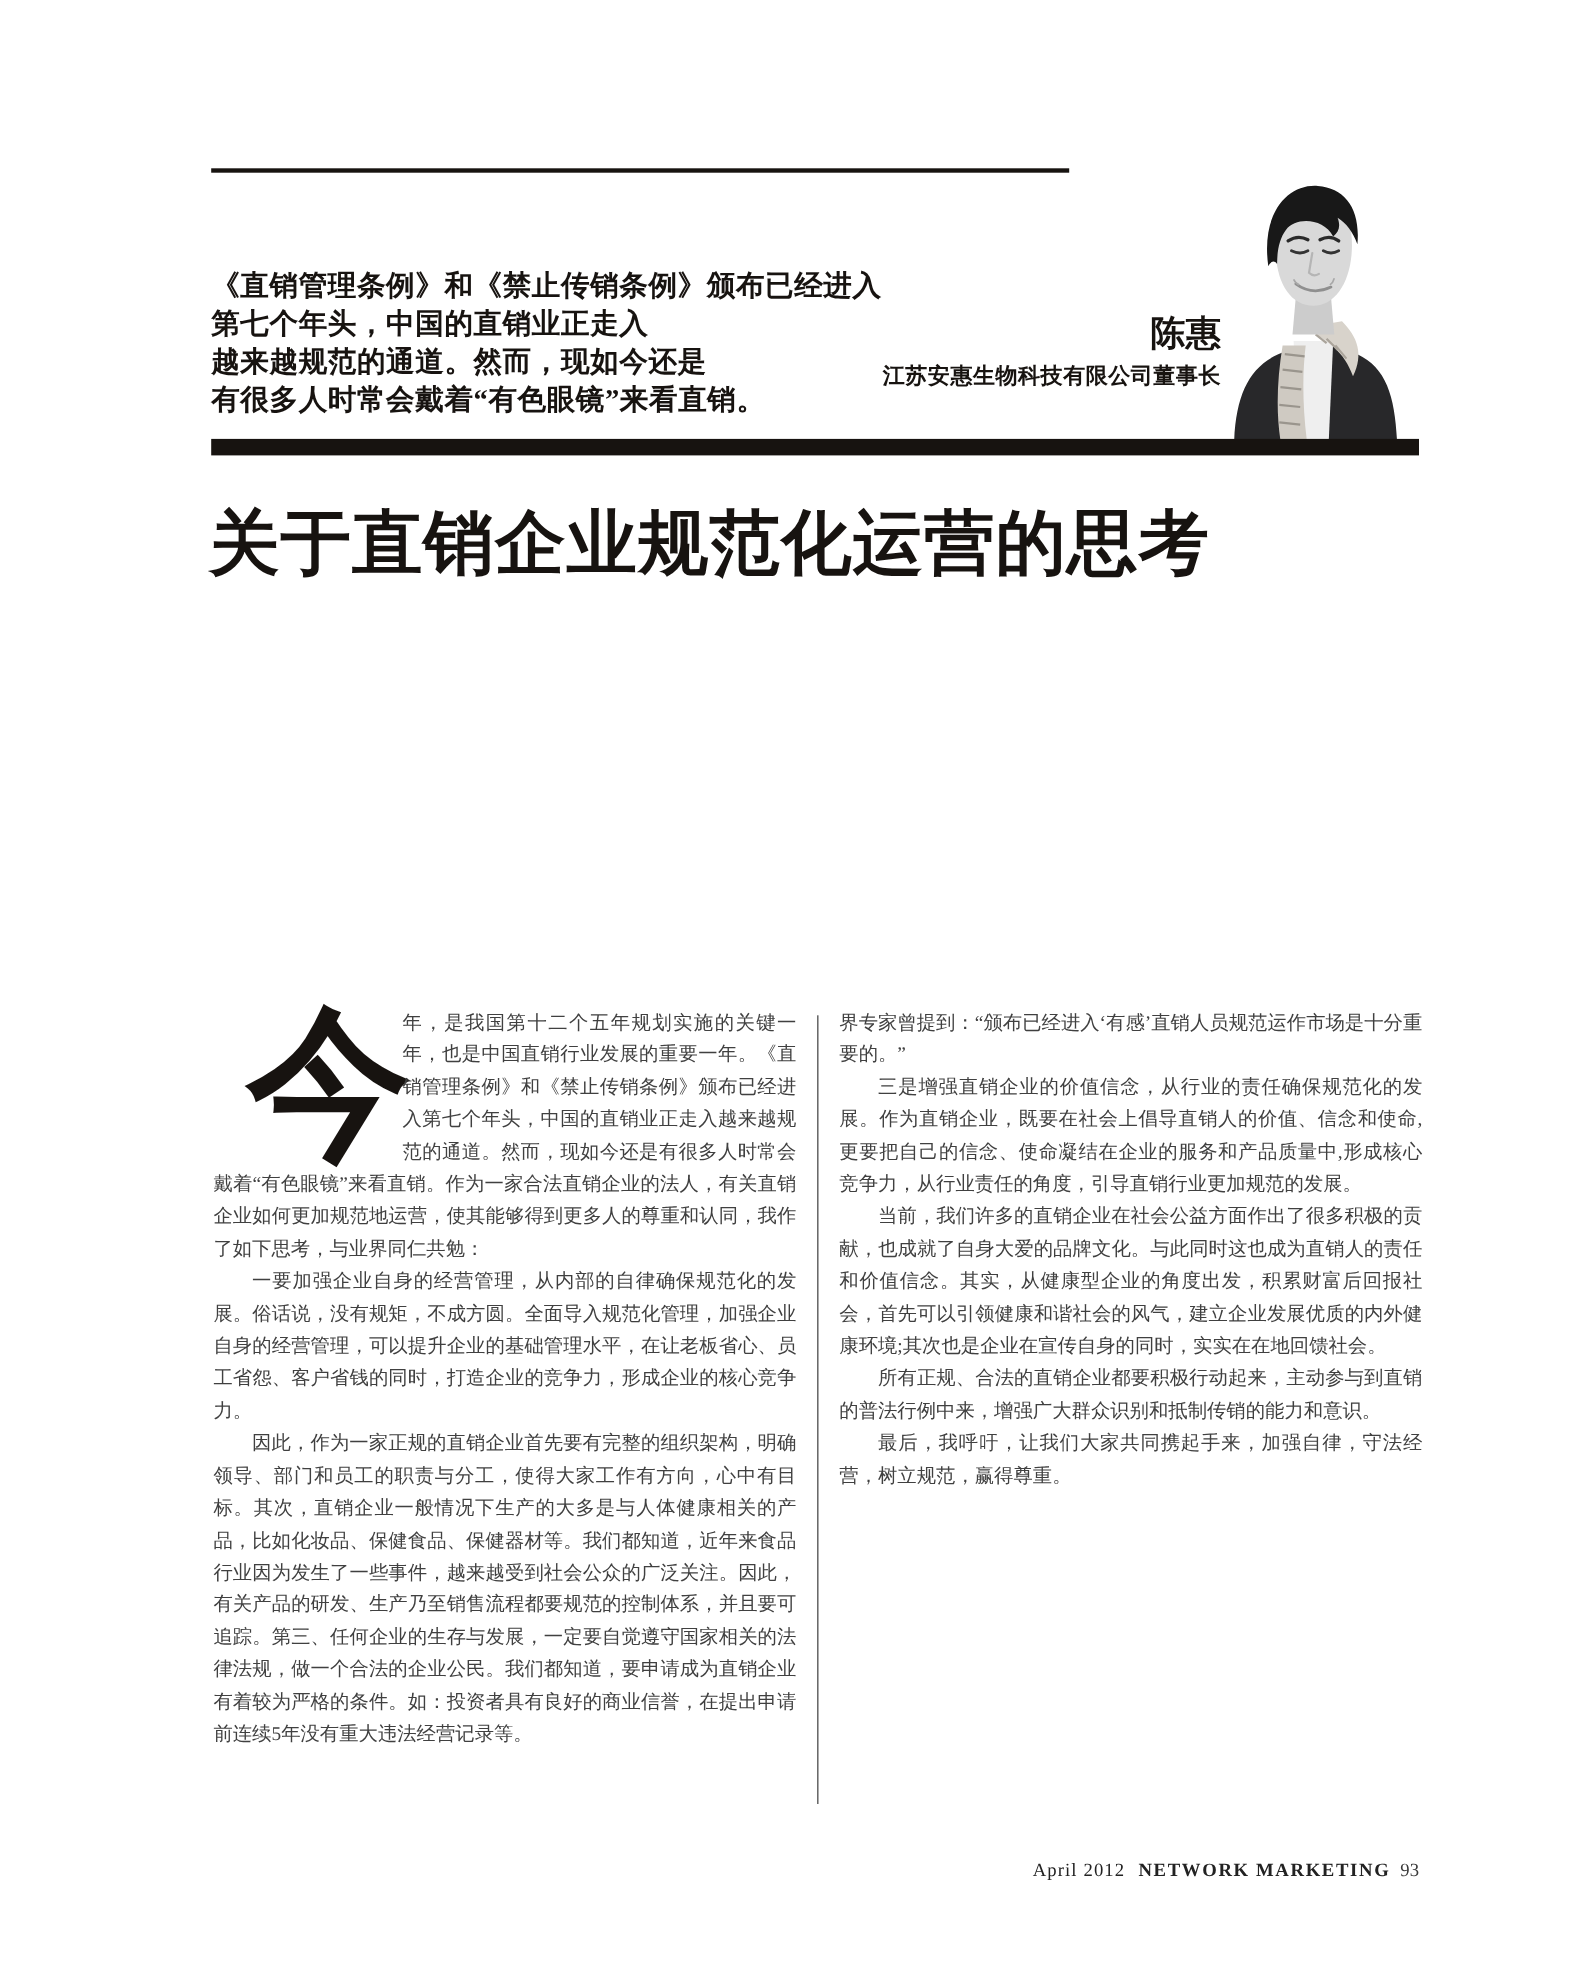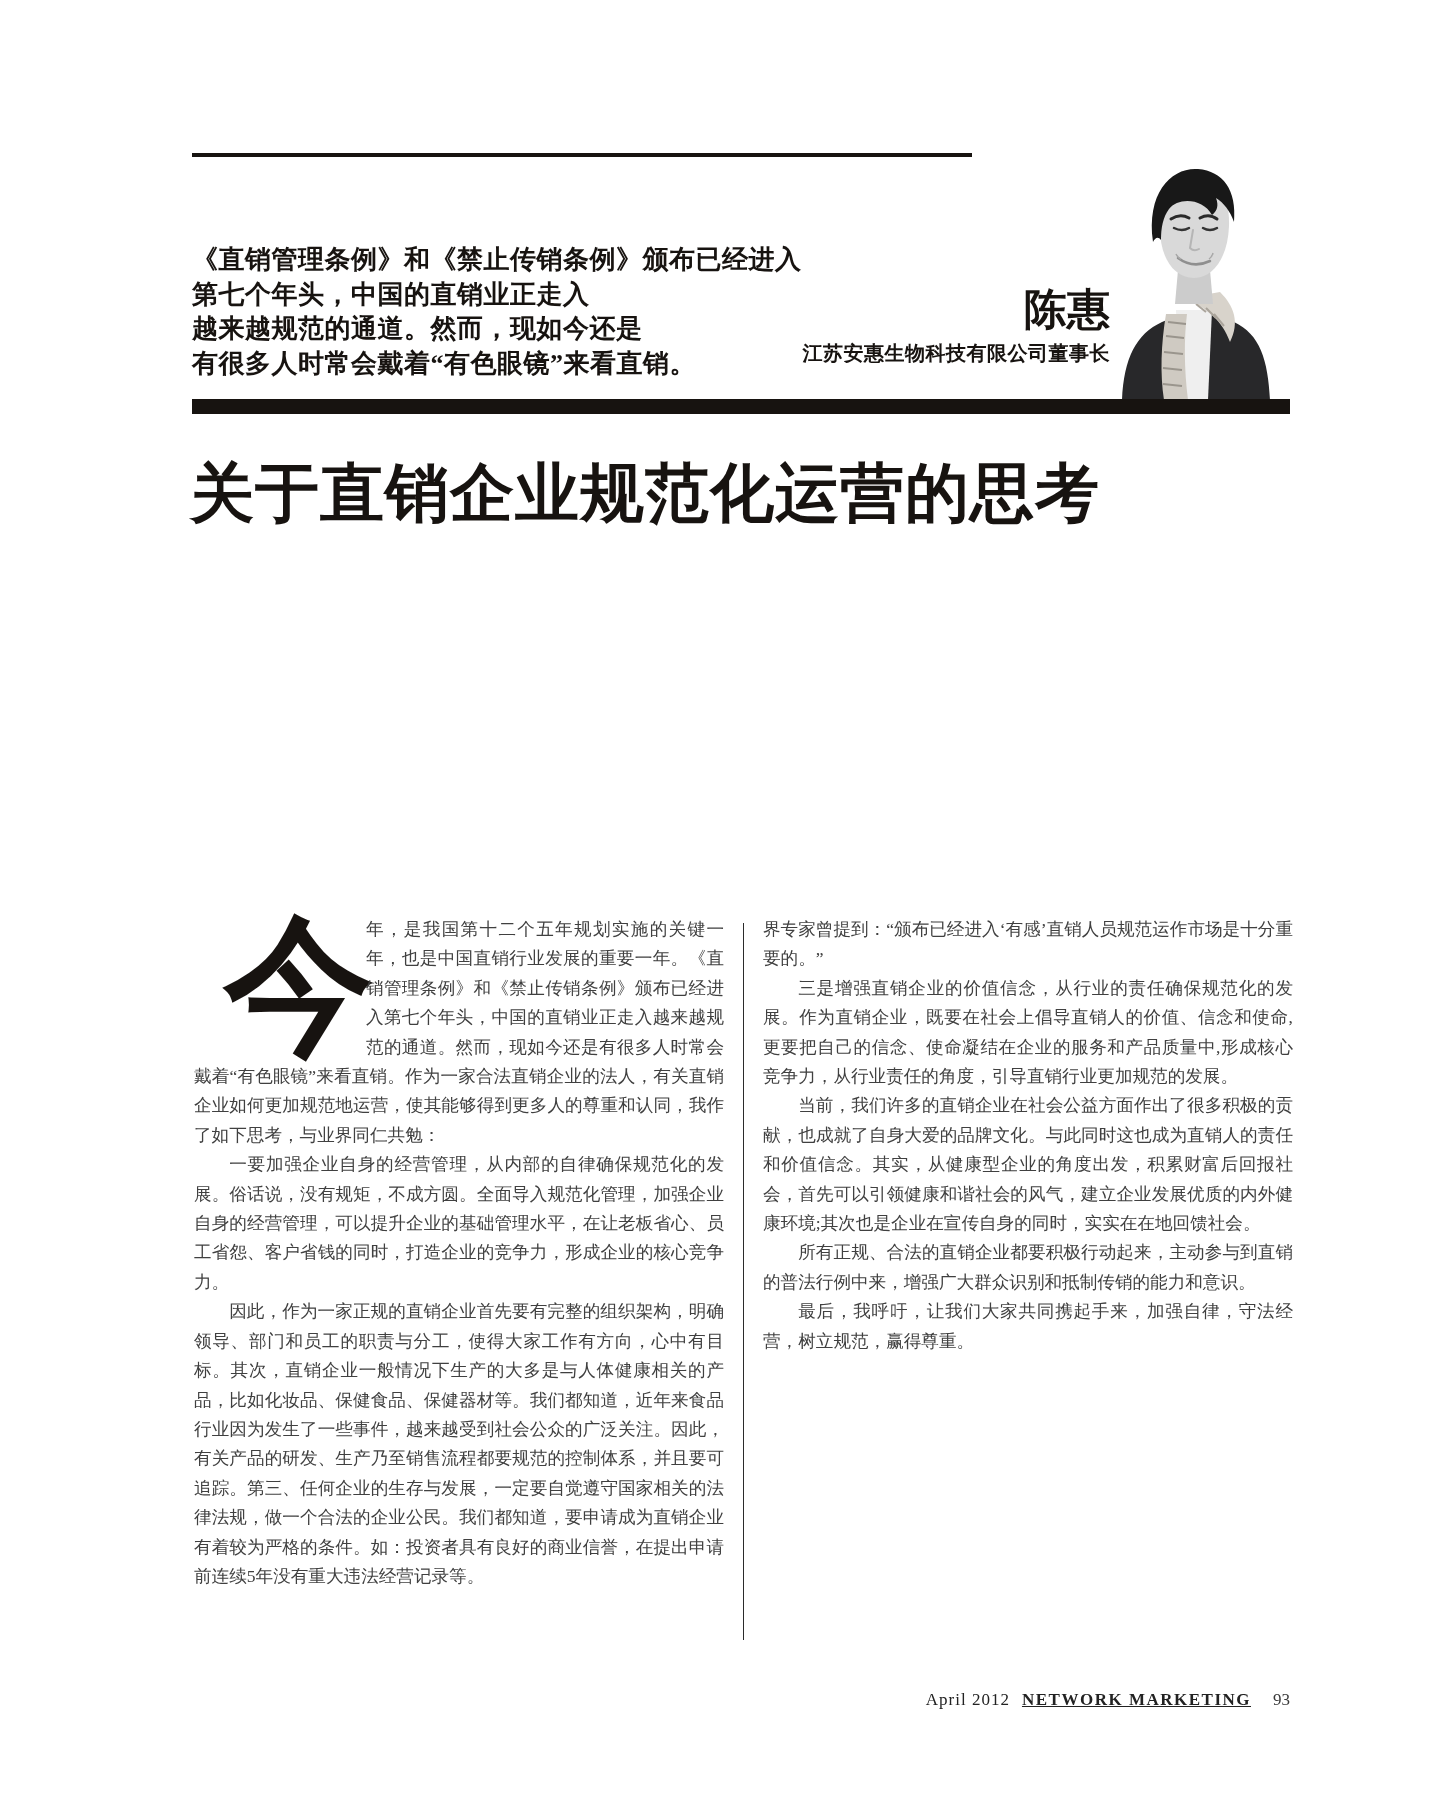--- a/index.html
+++ b/index.html
@@ -20,21 +20,21 @@
   .headline {
     position:absolute; left:192px; top:207px;
     font-weight:bold; font-size:26px; line-height:34.5px;
     color:#171310; letter-spacing:0.5px; white-space:nowrap;margin-top:36px;
   }
 
   .author-block {
     position:absolute; left:700px; top:286px; width:410px;
     text-align:right; color:#171310;
   }
-  .author-name { font-size:43px; font-weight:bold; line-height:1.1; }
+  .author-name { font-size:32px; font-weight:bold; line-height:1.1; }
   .author-title { font-size:20px; font-weight:bold; margin-top:7px; letter-spacing:0.5px; }
 
   .photo {
     position:absolute; left:1116px; top:162px;
     width:158px; height:238px;
   }
 
   .black-bar {
     position:absolute; left:192px; top:399px;
     width:1098px; height:15px; background:#171310;
@@ -72,21 +72,21 @@
     background:#2b2b2b;
     margin:8px 19px 0 19px;
     flex:0 0 1px;
   }
 
   .footer {
     position:absolute; top:1690px; left:0; width:1290px;
     text-align:right; font-size:17px; color:#222; white-space:nowrap;
   }
   .f-date { margin-right:12px; letter-spacing:1px; }
-  .f-mag  { font-weight:bold; letter-spacing:1.5px; margin-right:22px;text-decoration:underline; }
+  .f-mag  { font-weight:bold; letter-spacing:1.5px; margin-right:9px; }
   .f-page { color:#3a3a3a; }
 </style>
 </head>
 <body>
 
 <div class="page">
 
   <div class="top-rule"></div>
 
   <div class="headline">

